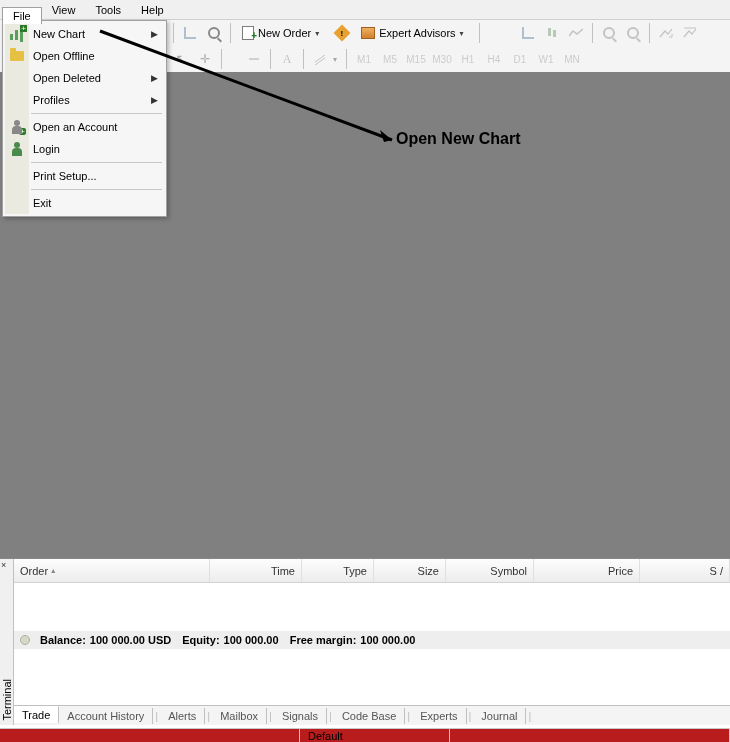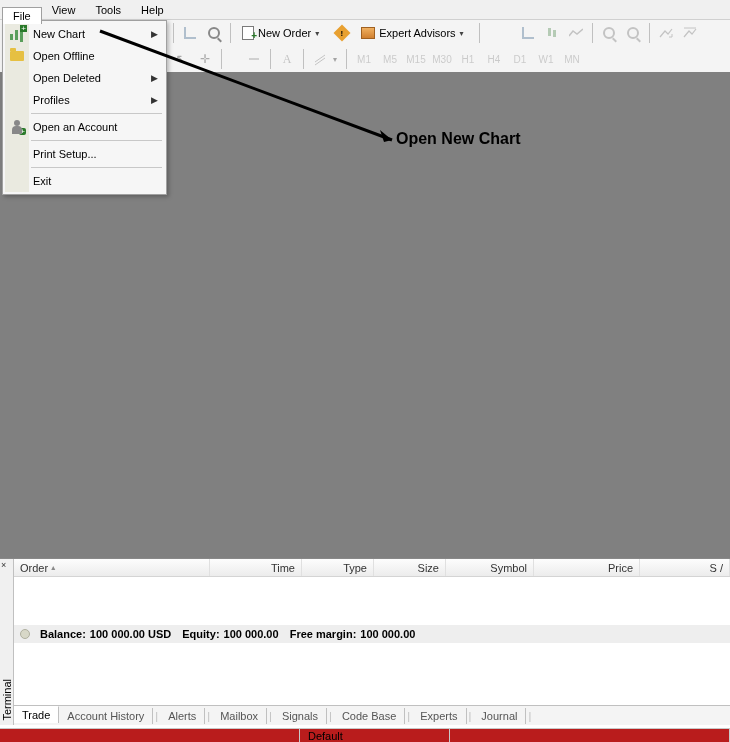--- a/index.html
+++ b/index.html
@@ -27,21 +27,21 @@
 
 .annotation { position: absolute; left: 396px; top: 130px; font-weight: bold; font-size: 16px; color: #000; font-family: Arial, sans-serif; }
 .anno-line { position: absolute; left: 0; top: 0; pointer-events: none; z-index: 300; }
 
 .terminal { position: absolute; left: 0; right: 0; top: 558px; bottom: 17px; border-top: 1px solid #888; background: #fff; display: flex; }
 .term-label { width: 14px; background: #f0f0f0; border-right: 1px solid #c0c0c0; display: flex; align-items: flex-end; justify-content: center; }
 .term-label span { writing-mode: vertical-rl; transform: rotate(180deg); font-size: 11px; padding: 4px 0; }
 .term-close { position: absolute; left: 1px; top: 1px; font-size: 9px; color: #333; cursor: default; }
 .term-body { flex: 1; display: flex; flex-direction: column; }
 
-.grid-head { display: flex; height: 18px; background: linear-gradient(#fdfdfd, #ececec); border-bottom: 1px solid #d4d4d4; font-size: 11px; color: #333; }
+.grid-head { display: flex; height: 24px; background: linear-gradient(#fdfdfd, #ececec); border-bottom: 1px solid #d4d4d4; font-size: 11px; color: #333; }
 .grid-head div { padding: 2px 6px; border-right: 1px solid #e0e0e0; display: flex; align-items: center; }
 .grid-head .sort { font-size: 8px; margin-left: 3px; color: #888; }
 
 .balance-row { display: flex; align-items: center; height: 18px; background: #eeeeee; font-size: 11px; padding-left: 6px; gap: 4px; margin-top: 48px; }
 .balance-row .dot { width: 10px; height: 10px; border-radius: 50%; background: #d8d8c8; border: 1px solid #b0b0a0; margin-right: 6px; }
 .balance-row b { font-weight: bold; }
 
 .term-content { flex: 1; background: #fff; }
 
 .term-tabs { display: flex; height: 20px; background: #f4f4f4; border-top: 1px solid #c0c0c0; font-size: 11px; align-items: center; }
@@ -221,20 +221,26 @@
   </div>
   <div class="msep"></div>
   <div class="mi">
     <div class="ic">
         <div class="i-person">
           <div class="plus">+</div>
         </div>
       </div>
     <span>Open an Account</span>
   </div>
+  <div class="mi">
+    <div class="ic">
+        <div class="i-person green"></div>
+      </div>
+    <span>Login</span>
+  </div>
   <div class="msep"></div>
   <div class="mi">
     <span>Print Setup...</span>
   </div>
   <div class="msep"></div>
   <div class="mi">
     <span>Exit</span>
   </div>
 </div>
 

